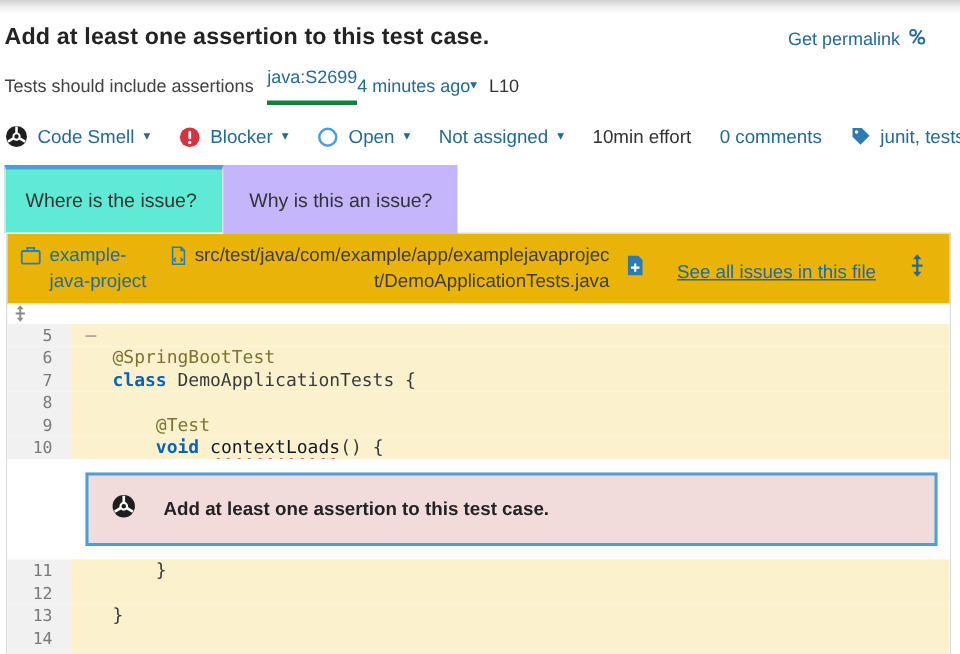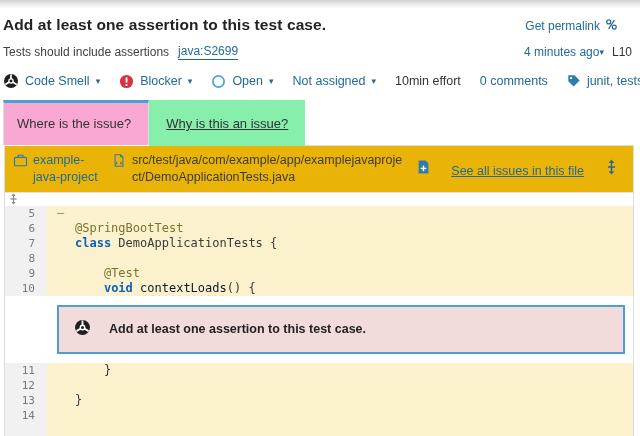--- a/index.html
+++ b/index.html
@@ -6,47 +6,47 @@
   html,body { width:640px; height:436px; overflow:hidden; background:#fff;
     font-family:"Liberation Sans", sans-serif; color:#333; }
   .top-shadow { height:9px; background:linear-gradient(#d2d2d2,#efefef 55%,#fff); }
 
   
   .header { padding:7px 8px 0 3px; }
   .title-row { display:flex; justify-content:space-between; align-items:flex-start; }
   .title-row h1 { font-size:15.5px; font-weight:bold; color:#232323; letter-spacing:0.1px; }
   a { text-decoration:none; color:var(--link-blue); cursor:pointer; }
   .permalink { display:flex; align-items:center; gap:5px; font-size:12px; margin-top:2px; margin-right:14px; white-space:nowrap; }
-  .meta-row { display:flex; justify-content:space-between; align-items:center; margin-top:10px; font-size:12px; }
+  .meta-row { display:flex; justify-content:flex-start; align-items:center; margin-top:10px; font-size:12px; }
   .meta-left { display:flex; align-items:center; gap:9px; color:#404040; }
-  .rule-key { border-bottom:1px solid #15803d; padding-bottom:1px; }
+  .rule-key { border-bottom:3px solid #15803d; padding-bottom:9px; }
   .meta-right { display:flex; align-items:center; gap:8px; }
   .age-link { display:flex; align-items:center; gap:0; }
   .line-ref { color:#333; }
   .caret { font-family:"DejaVu Sans", sans-serif; font-size:9px; position:relative; top:0px; }
 
   
   .toolbar { display:flex; margin-top:13px; font-size:12.5px; }
   .tgroup { display:flex; align-items:center; gap:6px; margin-right:19px; white-space:nowrap; }
   .tgroup svg { display:block; }
   .plain { color:#333; }
   .tags-group { margin-left:auto; margin-right:6px; }
 
   
   .tabs { display:flex; margin-top:11px; padding-left:3px; position:relative; z-index:2; margin-bottom:-1px; }
   .tab { font-size:13px; color:#333; padding:13px 17px 14px 13px; border-top:3px solid transparent; cursor:pointer; }
-  .tab.active { background:#f9a8d4; border:1px solid #ddd; border-bottom:1px solid #fff; border-top:3px solid var(--selection-blue); }
-  .tab.inactive { background:#86efac; padding-left:17px;text-decoration:underline; }
+  .tab.active { background:#5eead4; border:1px solid #ddd; border-bottom:1px solid #fff; border-top:3px solid var(--selection-blue); }
+  .tab.inactive { background:#c4b5fd; padding-left:17px; }
 
   
   .panel { margin:0 6px 0 4px; border:1px solid #ddd; background:#fff; }
   .file-header { display:flex; align-items:center; gap:10px; padding:6px 10px 6px 8px; background:#eab308; border-bottom:1px solid #e2e2e2; font-size:12.5px; }
   .proj { display:flex; gap:5px; align-items:flex-start; width:96px; }
   .proj a { line-height:1.35; word-break:normal; }
-  .filepath { display:flex; gap:6px; align-items:flex-start; width:318px; color:#3c3c3c; line-height:1.35; }
+  .filepath { display:flex; gap:0; align-items:flex-start; width:318px; color:#3c3c3c; line-height:1.35;text-align:right; }
   .filepath .path { word-break:break-all; }
   .fh-icons { display:flex; align-items:flex-end; gap:20px; margin-left:auto; margin-right:4px; }
   .see-all { text-decoration:underline; white-space:nowrap; }
 
   
   .code-area { background:#fff; }
   .expand-row { height:13px; display:flex; align-items:center; padding-left:3px; }
   .code-row { display:flex; height:15px; line-height:15px;
     font-family:"DejaVu Sans Mono", monospace; font-size:12px; }
   .gutter { width:42px; background:var(--gutter-gray); color:#7a7a7a; text-align:right;

